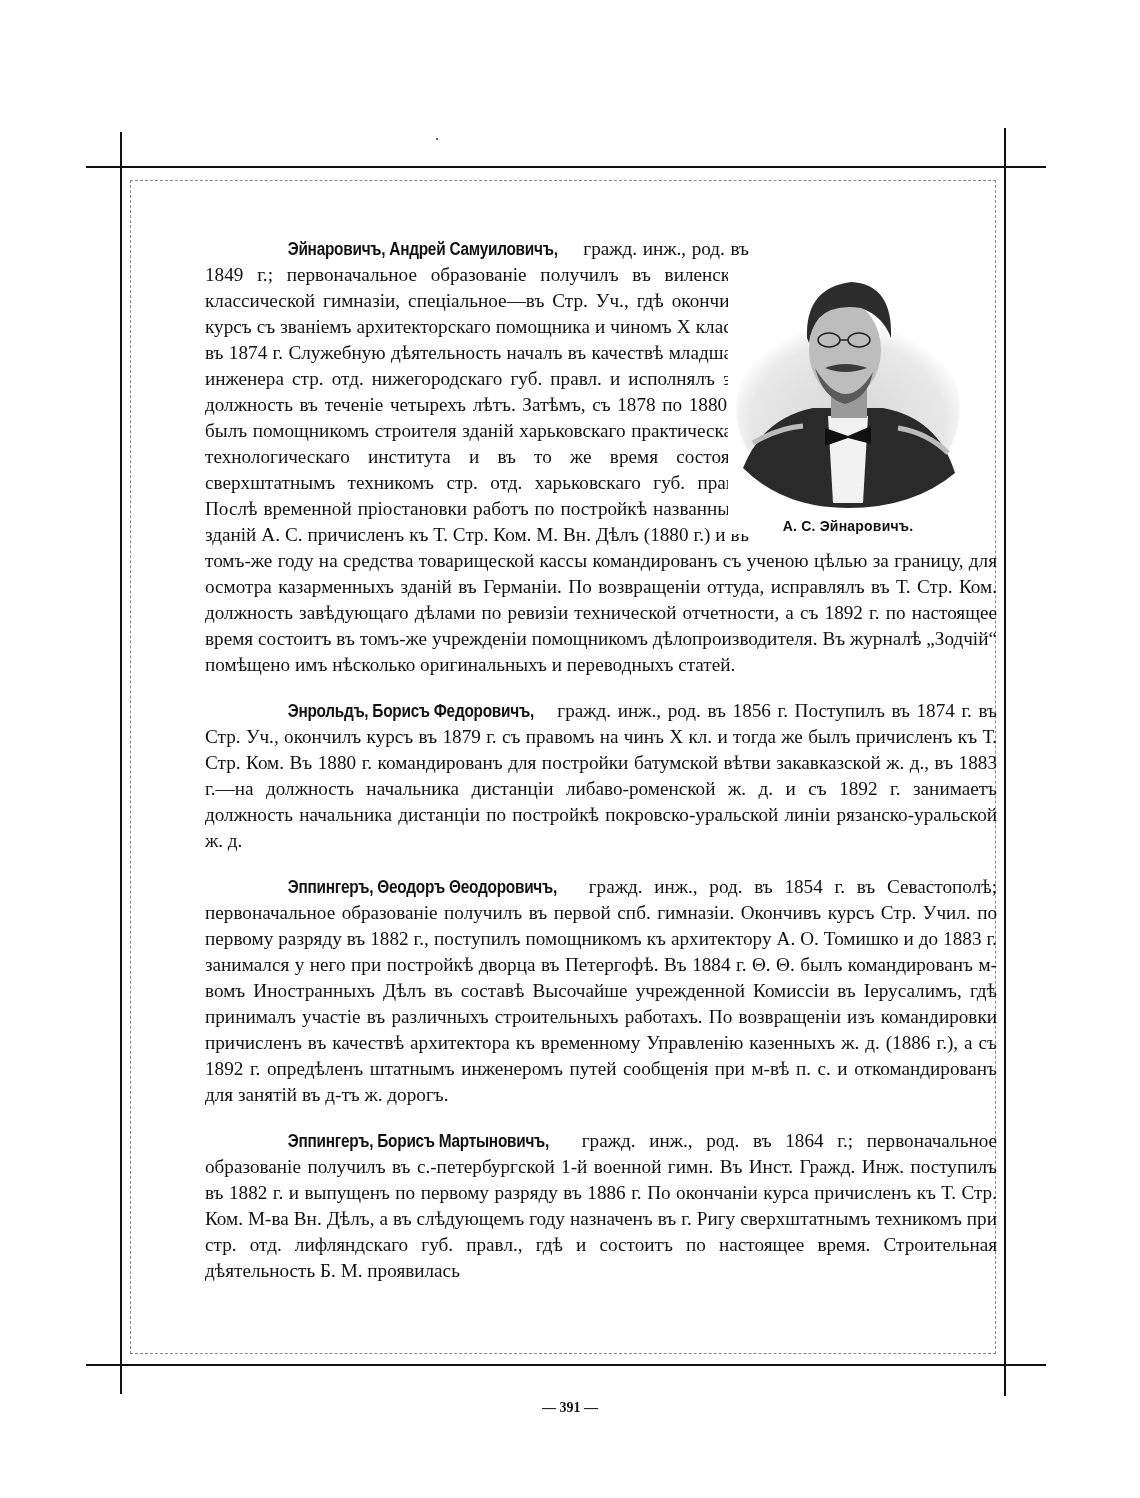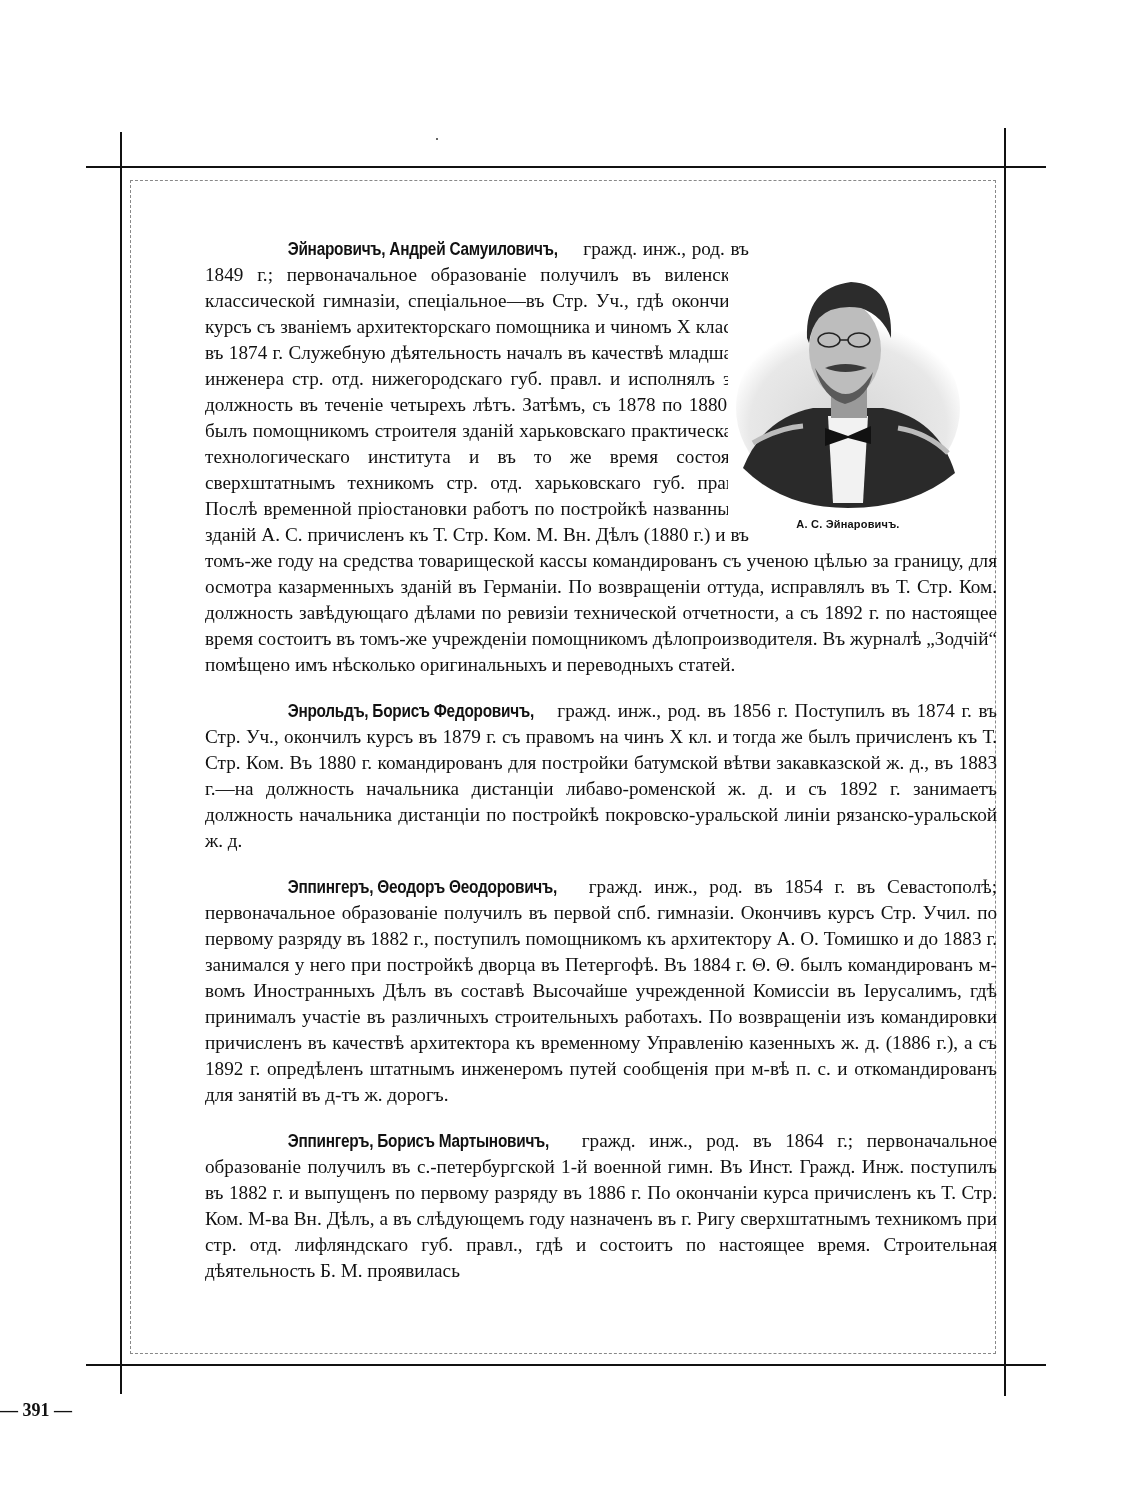--- a/index.html
+++ b/index.html
@@ -8,23 +8,23 @@
   .frame-line { position: absolute; background: #111; }
   .frame-dash { position: absolute; border-color: #888; border-style: dashed; }
   .speck { position: absolute; width: 2px; height: 2px; background: #333; border-radius: 1px; }
 
   .content { position: absolute; left: 170px; top: 236px; width: 792px; margin-left: 35px; }
   .entry { font-size: 19.2px; line-height: 26px; text-align: justify; margin: 0 0 20px 0; text-indent: 44px; }
   .entry .name { font-family: "Liberation Sans", "DejaVu Sans", sans-serif; font-weight: bold;
                  font-size: 17.5px; letter-spacing: -0.3px; transform: scaleX(0.88); display: inline-block; transform-origin: left; margin-right: -22px; }
   .portrait { width: 230px; height: 240px; margin: 0 auto; }
   .caption { font-family: "Liberation Sans", "DejaVu Sans", sans-serif; font-weight: bold;
-             font-size: 11px; margin-top: 6px; letter-spacing: 0.2px; }
-  .page-number { position: absolute; top: 1400px; left: 0; width: 1140px; 
-                 font-size: 18px; font-weight: bold; }
+             font-size: 14px; margin-top: 6px; letter-spacing: 0.2px; }
+  .page-number { position: absolute; top: 1400px; left: 0; width: 1140px; text-align: center;
+                 font-size: 14px; font-weight: bold; }
 </style>
 </head>
 <body>
 
 <div class="frame-line" style="left:120px; top:132px; width:2px; height:1262px;"></div>
 <div class="frame-line" style="left:1004px; top:128px; width:2px; height:1268px;"></div>
 <div class="frame-line" style="left:86px; top:166px; width:960px; height:2px;"></div>
 <div class="frame-line" style="left:86px; top:1364px; width:960px; height:2px;"></div>
 
 <div class="frame-dash" style="left:130px; top:180px; width:864px; height:1172px; border-width:1px;"></div>

